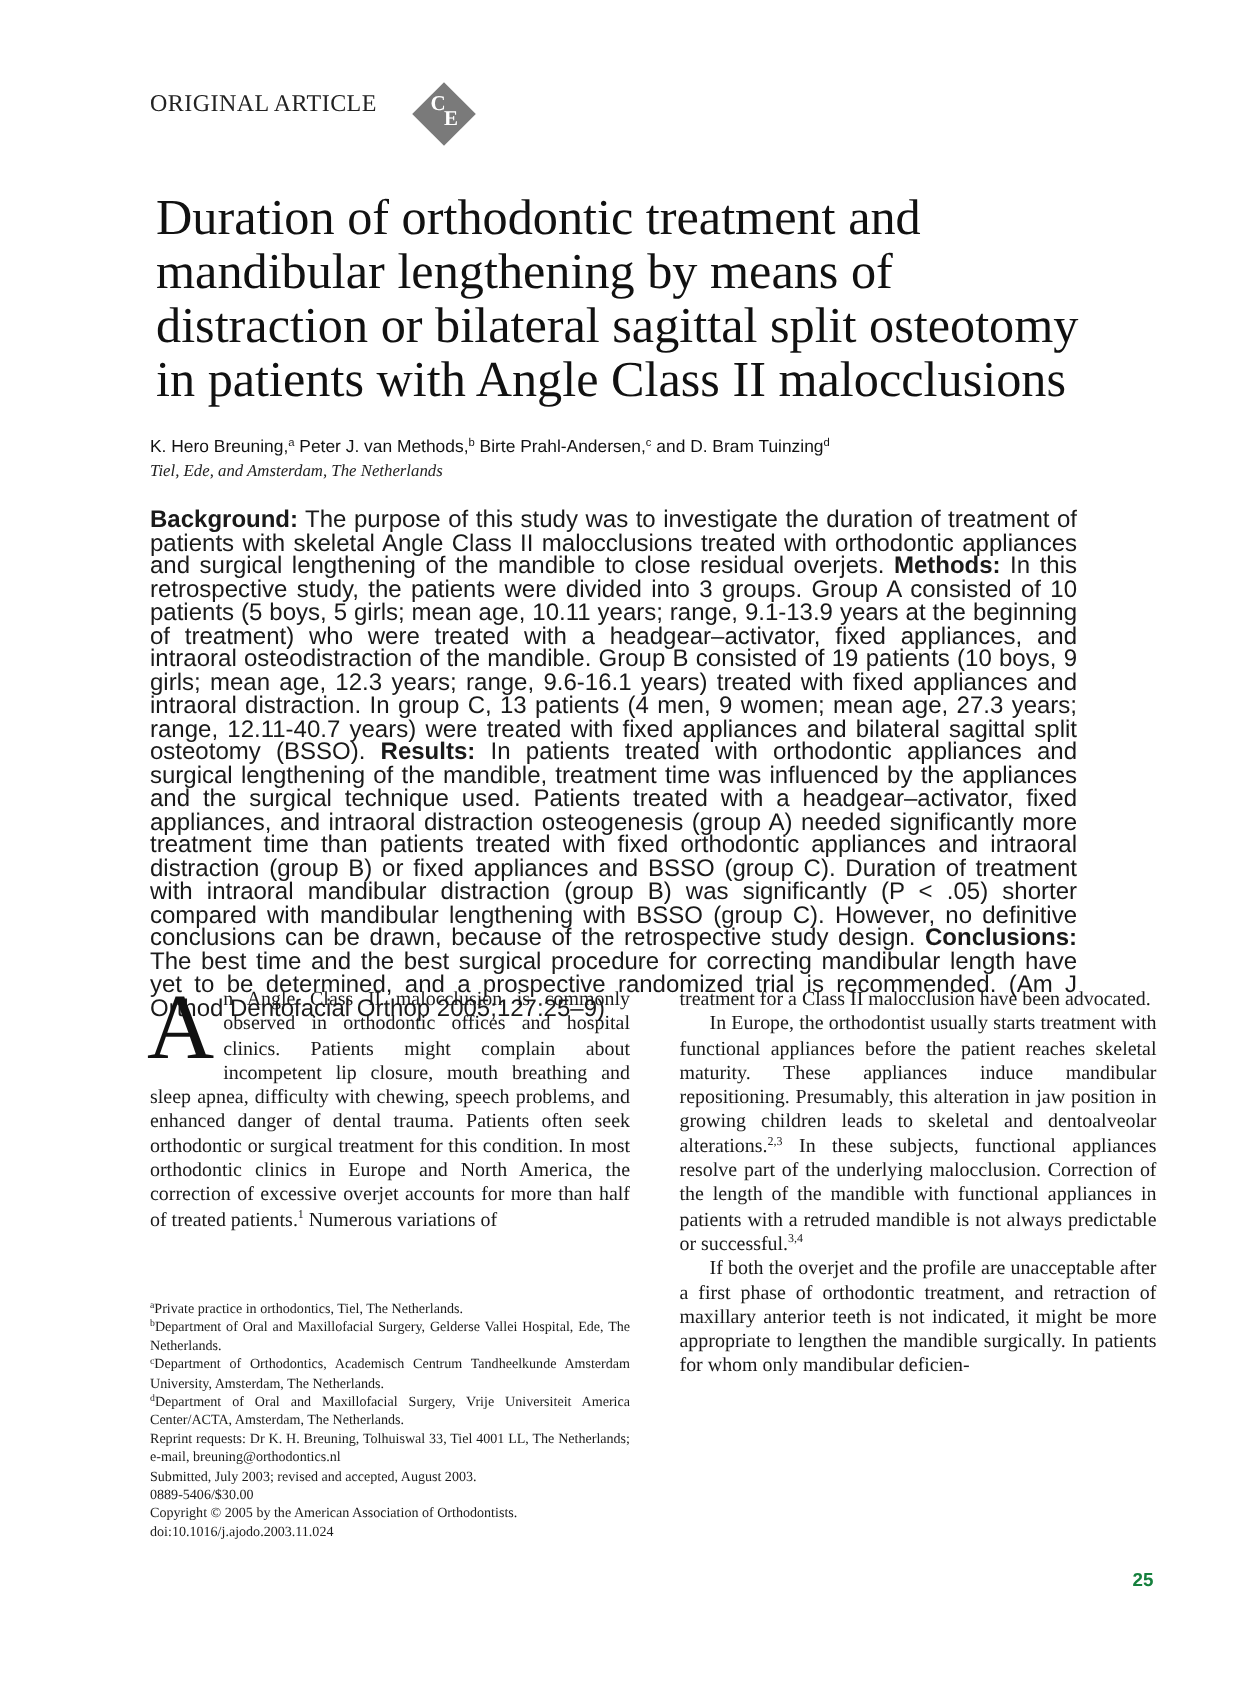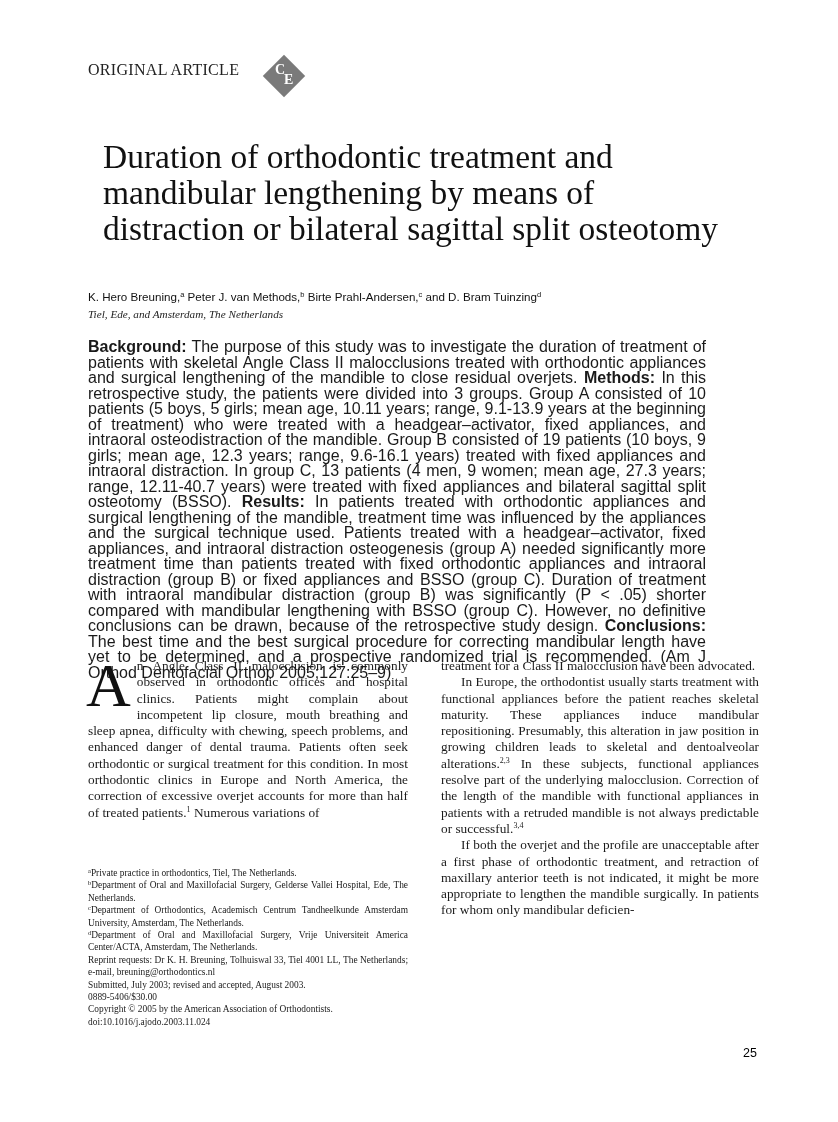--- a/index.html
+++ b/index.html
@@ -1,25 +1,25 @@
 <!DOCTYPE html>
 <html><head>
 <meta charset="utf-8">
 <style>
   html, body { margin: 0; padding: 0; background: #ffffff; }
   body { width: 838px; height: 1122px; position: relative; overflow: hidden; color: #1a1a1a; }
-  .page { position: absolute; left: 4px; top: 0; width: 765px; height: 1122px; }
+  .page { position: absolute; left: 16px; top: 0; width: 765px; height: 1122px; }
 
   .section-label { position: absolute; left: 84px; top: 61px; font-family: "Liberation Serif", serif; font-size: 16px; letter-spacing: 0.3px; color: #222; }
   .ce-logo { position: absolute; left: 259px; top: 55px; width: 42px; height: 42px; }
   .ce-logo .diamond { position: absolute; left: 6px; top: 6px; width: 30px; height: 30px; background: #7a7a7a; transform: rotate(45deg); }
   .ce-logo .c { position: absolute; left: 12px; top: 7px; font-family: "Liberation Serif", serif; font-size: 14px; color: #fff; font-weight: bold; }
   .ce-logo .e { position: absolute; left: 21px; top: 17px; font-family: "Liberation Serif", serif; font-size: 14px; color: #fff; font-weight: bold; }
 
-  .title { position: absolute; left: 84px; top: 124px; width: 680px; font-family: "Liberation Serif", serif; font-size: 33.5px; line-height: 36px; color: #111; margin: 15px; font-weight: normal; }
+  .title { position: absolute; left: 84px; top: 124px; width: 680px; font-family: "Liberation Serif", serif; font-size: 33.5px; line-height: 36px; color: #111; margin: 4px; font-weight: normal; }
   .title span { display: block; white-space: nowrap; }
 
   .authors { position: absolute; left: 84px; top: 290px; font-family: "Liberation Sans", sans-serif; font-size: 11.6px; color: #111; white-space: nowrap; }
   .authors sup { font-size: 7.5px; vertical-align: 4px; }
   .locations { position: absolute; left: 84px; top: 308px; font-family: "Liberation Serif", serif; font-style: italic; font-size: 11.2px; color: #222; text-align: right; }
 
   .abstract { position: absolute; left: 84px; top: 339px; width: 618px; font-family: "Liberation Sans", sans-serif; font-size: 16px; line-height: 15.5px; color: #1a1a1a; text-align: justify; margin: 0; }
   .abstract b { font-weight: bold; }
 
   .col { position: absolute; font-family: "Liberation Serif", serif; font-size: 13.3px; line-height: 16.3px; color: #1a1a1a; text-align: justify; }
@@ -27,39 +27,40 @@
   .col-right { left: 437px; top: 658px; width: 318px; }
   .col p { margin: 0; }
   .col p.indent { text-indent: 20px; }
   .col sup { font-size: 8px; vertical-align: 5px; line-height: 0; }
   .dropcap { float: left; font-family: "Liberation Serif", serif; font-size: 62px; line-height: 48px; margin: 3px 6px 0 -2px; color: #111; }
 
   .footnotes { position: absolute; left: 84px; top: 867px; width: 320px; font-family: "Liberation Serif", serif; font-size: 9.4px; line-height: 12.4px; color: #1a1a1a; text-align: justify; }
   .footnotes div { margin: 0; }
   .footnotes sup { font-size: 6.5px; vertical-align: 3px; line-height: 0; }
 
-  .page-number { position: absolute; left: 739px; top: 1046px; font-family: "Liberation Sans", sans-serif; font-weight: normal; font-size: 12.5px; color: #000000; }
+  .page-number { position: absolute; left: 739px; top: 1046px; font-family: "Liberation Sans", sans-serif; font-weight: bold; font-size: 12.5px; color: #15803d; }
 </style>
 </head>
 <body>
 
 <div class="page">
 
   <div class="section-label">ORIGINAL ARTICLE</div>
 
   <div class="ce-logo">
     <div class="diamond"></div>
     <span class="c">C</span>
     <span class="e">E</span>
   </div>
 
   <h1 class="title">
     <span>Duration of orthodontic treatment and</span>
     <span>mandibular lengthening by means of</span>
     <span>distraction or bilateral sagittal split osteotomy</span>
+    <span>in patients with Angle Class II malocclusions</span>
   </h1>
 
   <div class="authors">
     <span>K. Hero Breuning,</span><sup>a</sup><span> Peter J. van Methods,</span><sup>b</sup><span> Birte Prahl-Andersen,</span><sup>c</sup><span> and D. Bram Tuinzing</span><sup>d</sup>
   </div>
 
   <div class="locations">Tiel, Ede, and Amsterdam, The Netherlands</div>
 
   <p class="abstract"><b>Background:</b><span> The purpose of this study was to investigate the duration of treatment of patients with skeletal Angle Class II malocclusions treated with orthodontic appliances and surgical lengthening of the mandible to close residual overjets. </span><b>Methods:</b><span> In this retrospective study, the patients were divided into 3 groups. Group A consisted of 10 patients (5 boys, 5 girls; mean age, 10.11 years; range, 9.1-13.9 years at the beginning of treatment) who were treated with a headgear–activator, fixed appliances, and intraoral osteodistraction of the mandible. Group B consisted of 19 patients (10 boys, 9 girls; mean age, 12.3 years; range, 9.6-16.1 years) treated with fixed appliances and intraoral distraction. In group C, 13 patients (4 men, 9 women; mean age, 27.3 years; range, 12.11-40.7 years) were treated with fixed appliances and bilateral sagittal split osteotomy (BSSO). </span><b>Results:</b><span> In patients treated with orthodontic appliances and surgical lengthening of the mandible, treatment time was influenced by the appliances and the surgical technique used. Patients treated with a headgear–activator, fixed appliances, and intraoral distraction osteogenesis (group A) needed significantly more treatment time than patients treated with fixed orthodontic appliances and intraoral distraction (group B) or fixed appliances and BSSO (group C). Duration of treatment with intraoral mandibular distraction (group B) was significantly (P &lt; .05) shorter compared with mandibular lengthening with BSSO (group C). However, no definitive conclusions can be drawn, because of the retrospective study design. </span><b>Conclusions:</b><span> The best time and the best surgical procedure for correcting mandibular length have yet to be determined, and a prospective randomized trial is recommended. (Am J Orthod Dentofacial Orthop 2005;127:25–9)</span></p>
 

